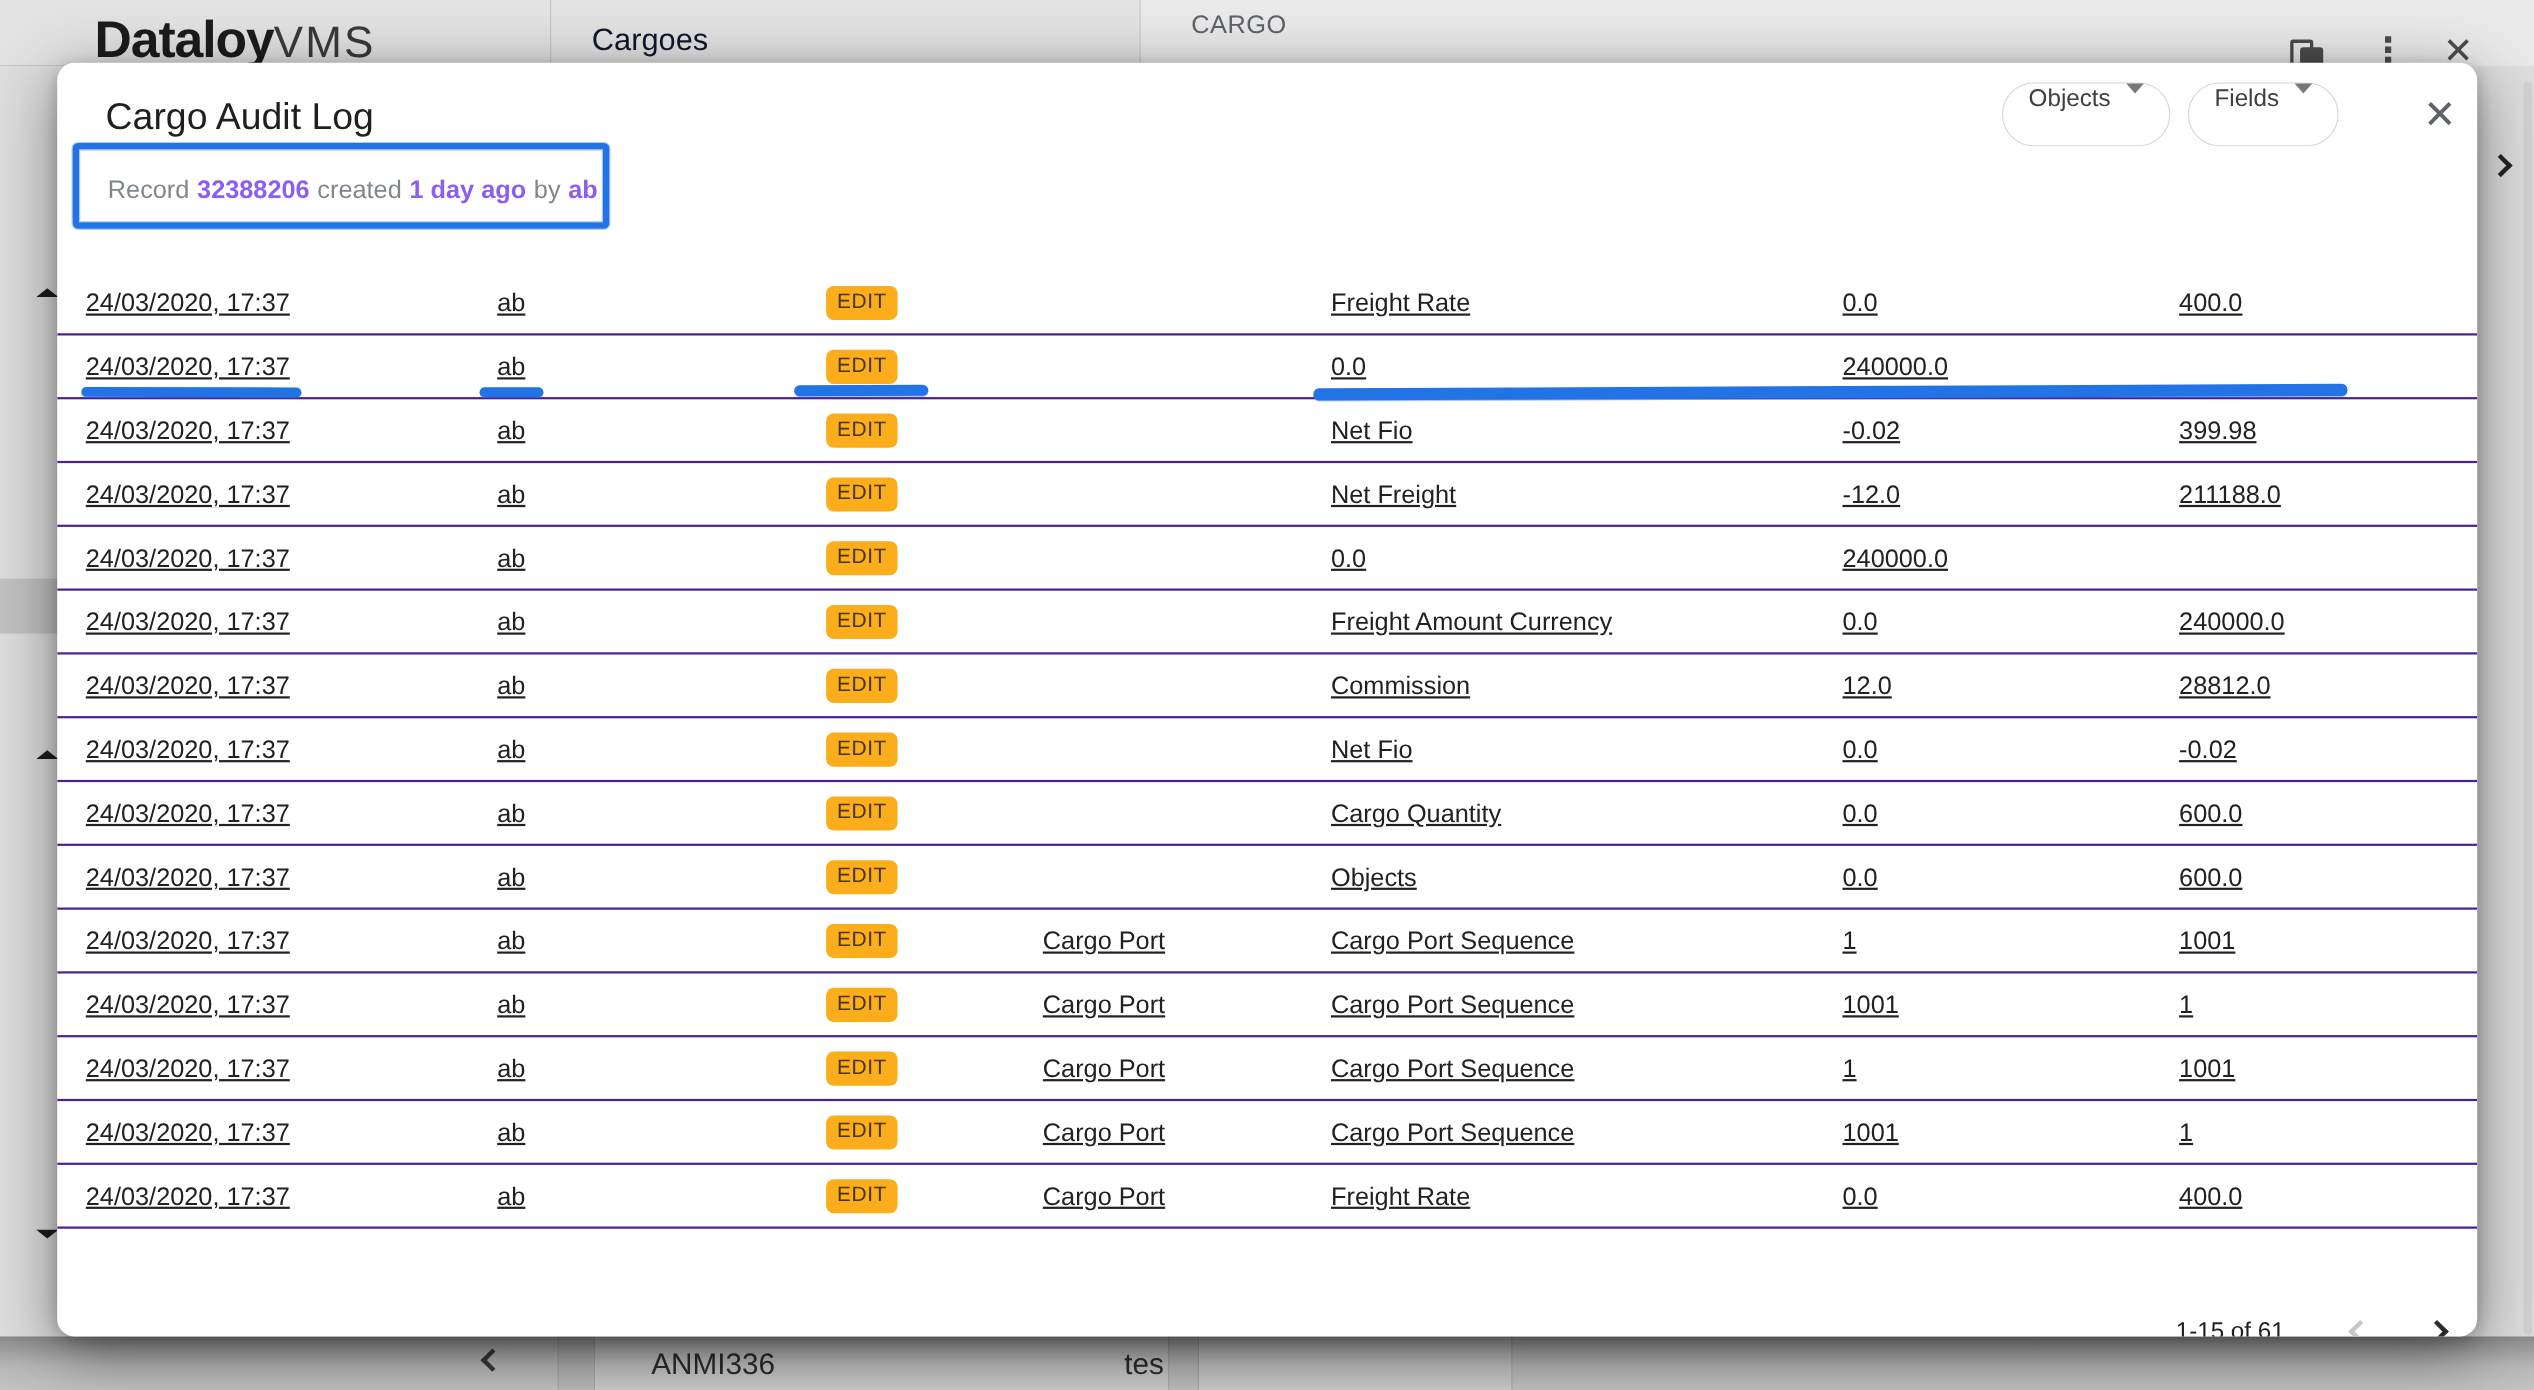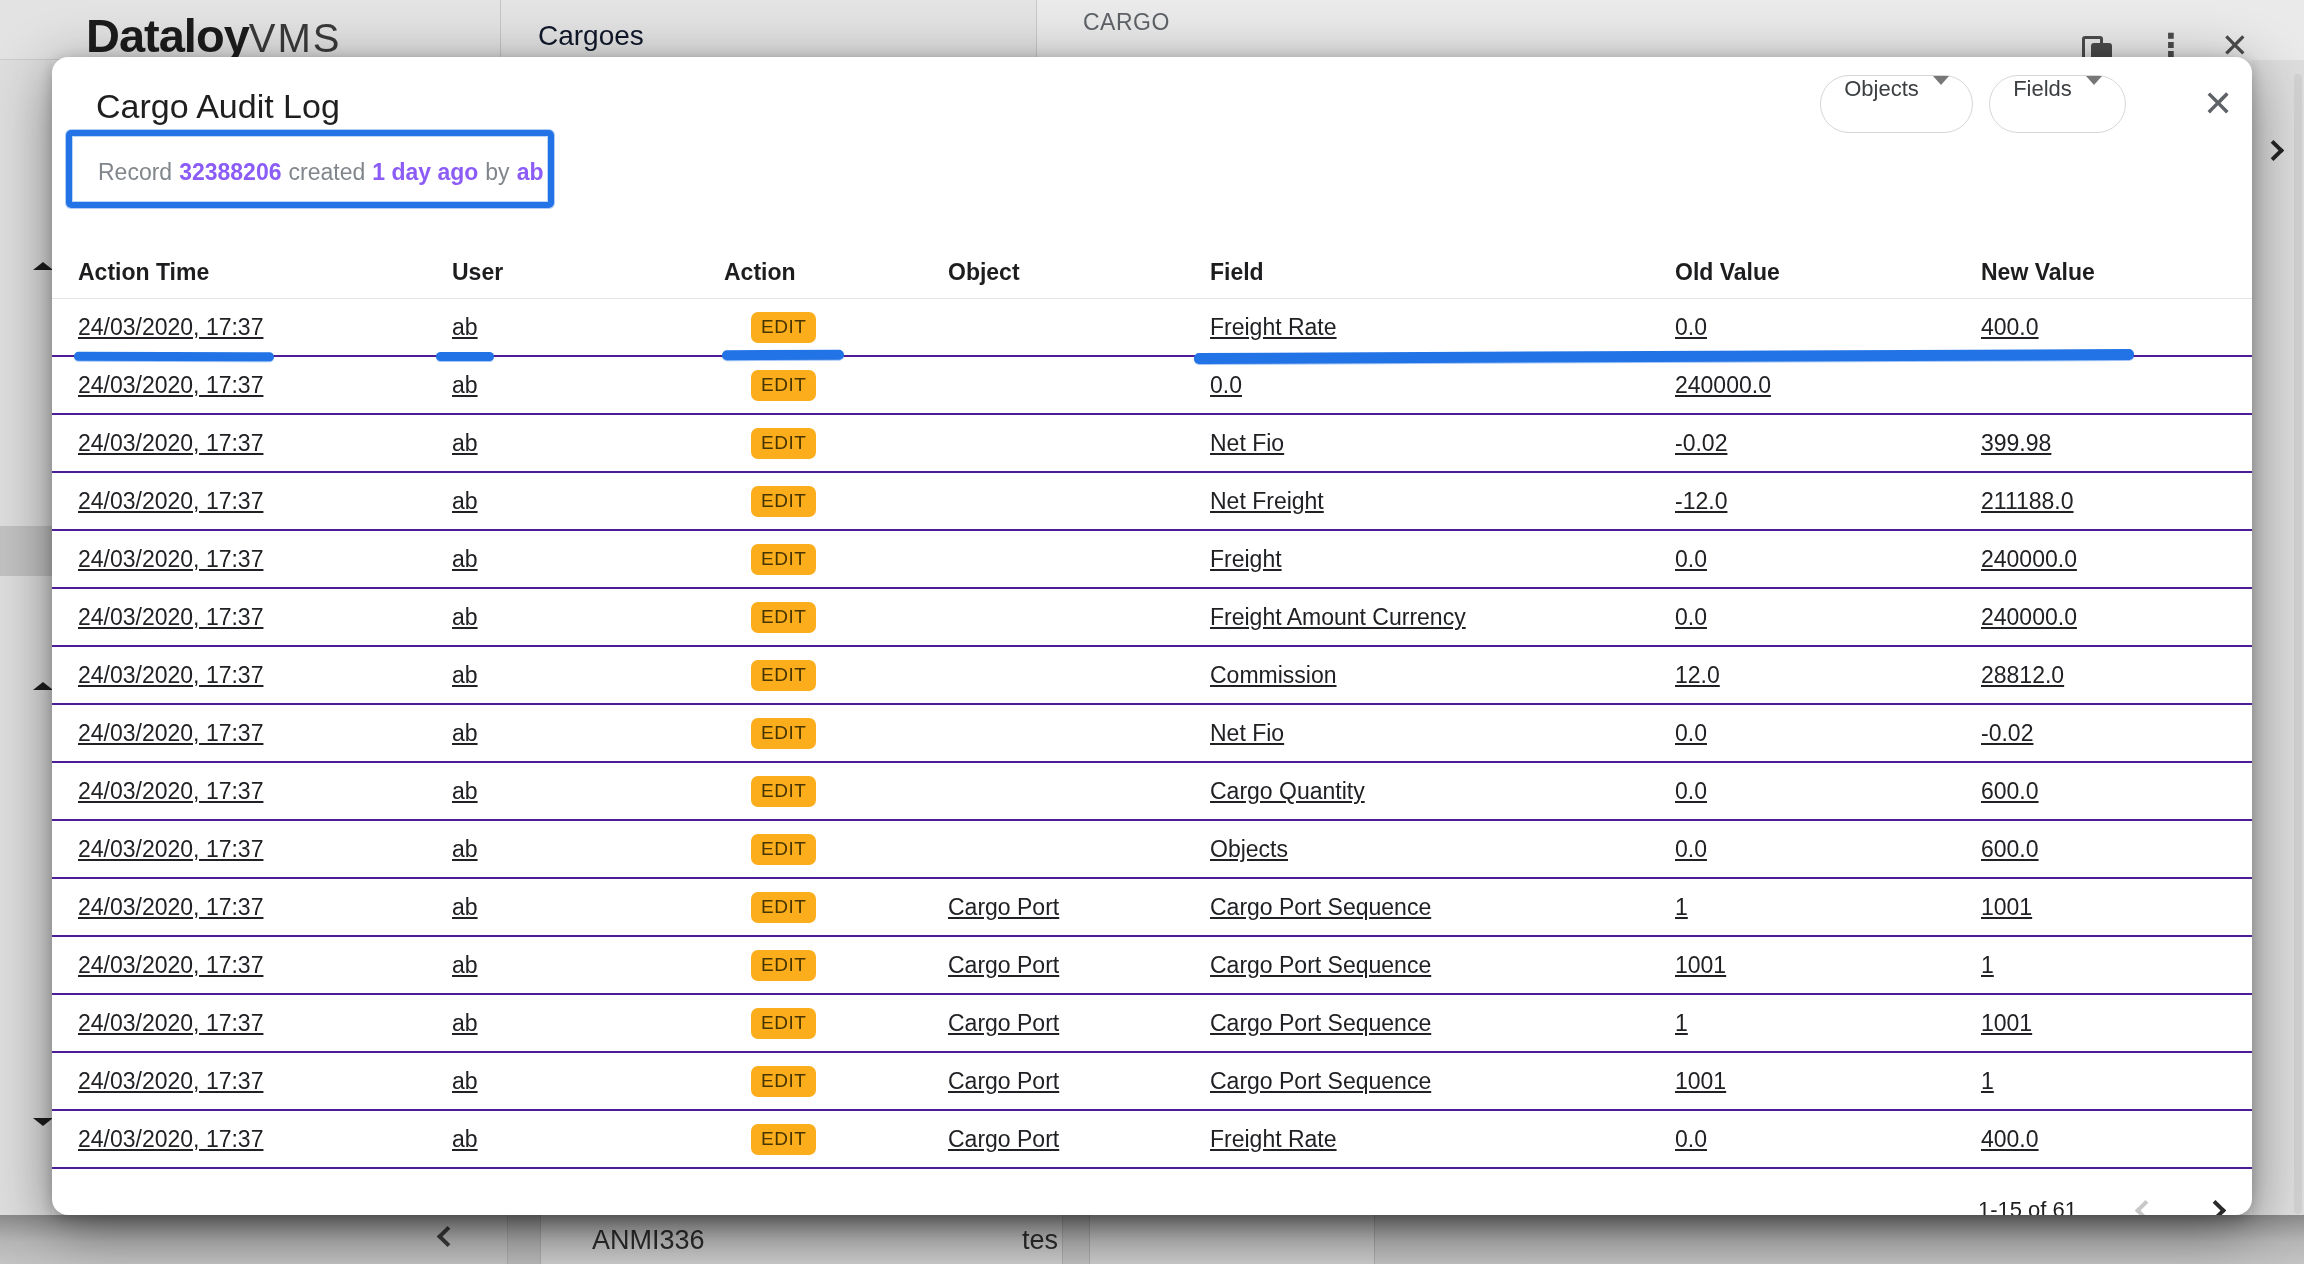--- a/index.html
+++ b/index.html
@@ -176,29 +176,20 @@
   <div class="record-banner">
     <span class="dim">Record</span>
     <span class="strong">32388206</span>
     <span class="dim">created</span>
     <span class="strong">1 day ago</span>
     <span class="dim">by</span>
     <span class="strong">ab</span>
   </div>
 
   <div class="audit-table">
-    <div class="audit-head">
-      <span>Action Time</span>
-      <span>User</span>
-      <span>Action</span>
-      <span>Object</span>
-      <span>Field</span>
-      <span>Old Value</span>
-      <span>New Value</span>
-    </div>
     <div>
         <div class="audit-row">
     <span>24/03/2020, 17:37</span>
     <span>ab</span>
     <span><span class="badge">EDIT</span></span>
     <span></span>
     <span>Freight Rate</span>
     <span>0.0</span>
     <span>400.0</span>
   </div>
@@ -226,21 +217,20 @@
     <span></span>
     <span>Net Freight</span>
     <span>-12.0</span>
     <span>211188.0</span>
   </div>
         <div class="audit-row">
     <span>24/03/2020, 17:37</span>
     <span>ab</span>
     <span><span class="badge">EDIT</span></span>
     <span></span>
-    <span>Freight</span>
     <span>0.0</span>
     <span>240000.0</span>
   </div>
         <div class="audit-row">
     <span>24/03/2020, 17:37</span>
     <span>ab</span>
     <span><span class="badge">EDIT</span></span>
     <span></span>
     <span>Freight Amount Currency</span>
     <span>0.0</span>

